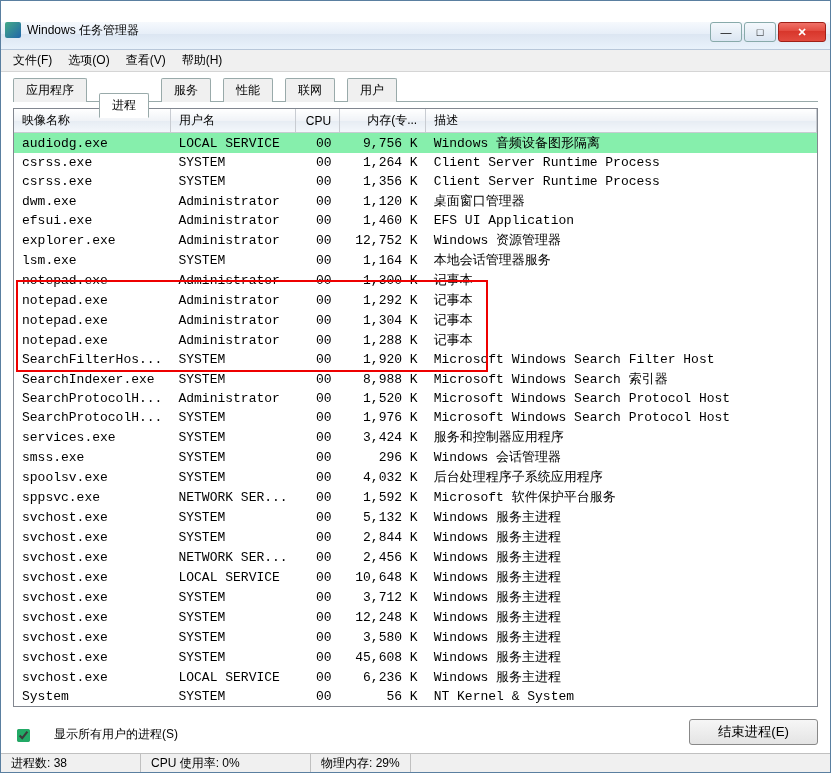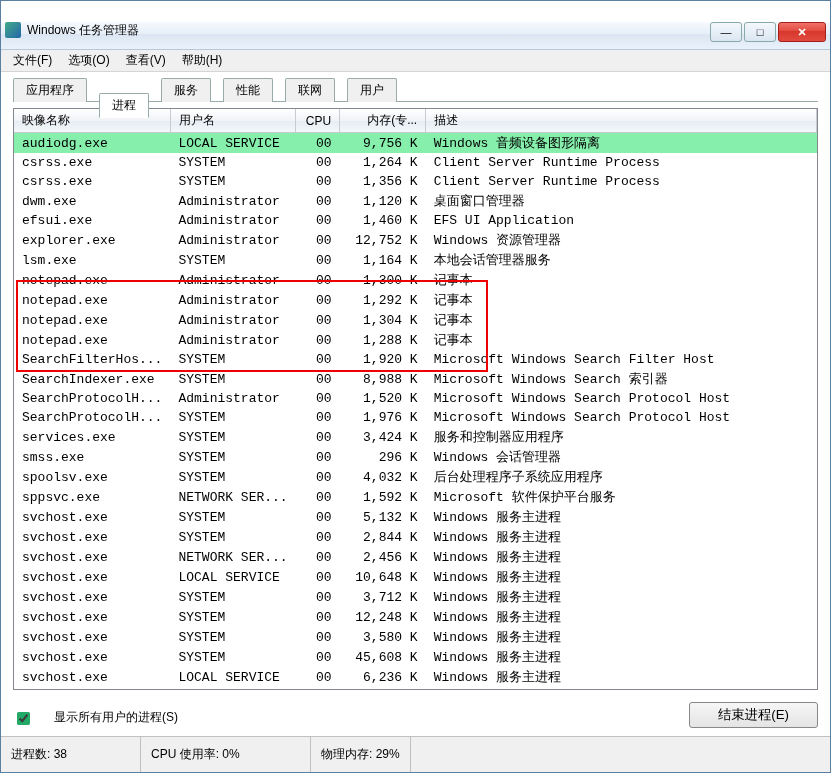--- a/index.html
+++ b/index.html
@@ -141,21 +141,21 @@
   }
   .chk { display: flex; align-items: flex-start; gap: 21px; margin-top: 7px; }
   .chk input { accent-color: #2a6; }
   .end-btn {
     padding: 3px 28px;
     border: 1px solid #888;
     background: linear-gradient(to bottom,#f6f6f6,#e4e4e4);
     border-radius: 3px;
   }
   .statusbar {
-    height: 36px;
+    height: 19px;
     border-top: 1px solid #c0c0c0;
     background: #f0f0f0;
     display: flex;
     align-items: center;
     font-size: 12px;
   }
   .statusbar .cell {
     padding: 0 10px;
     border-right: 1px solid #c0c0c0;
     height: 100%;

